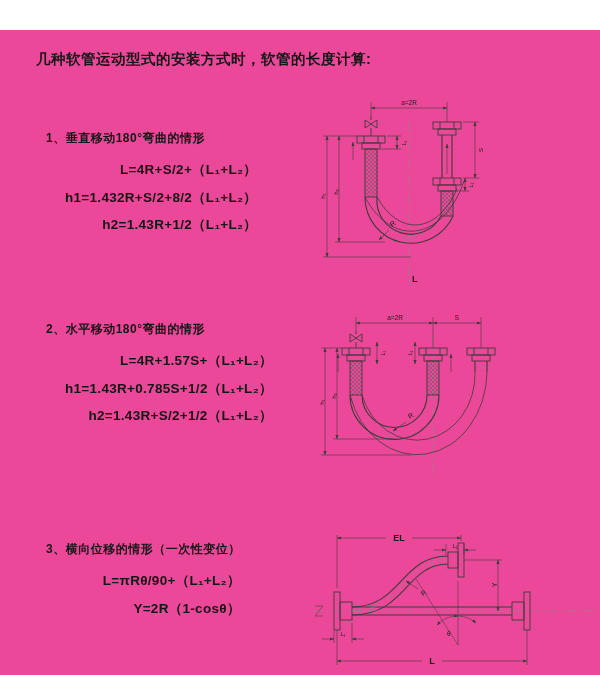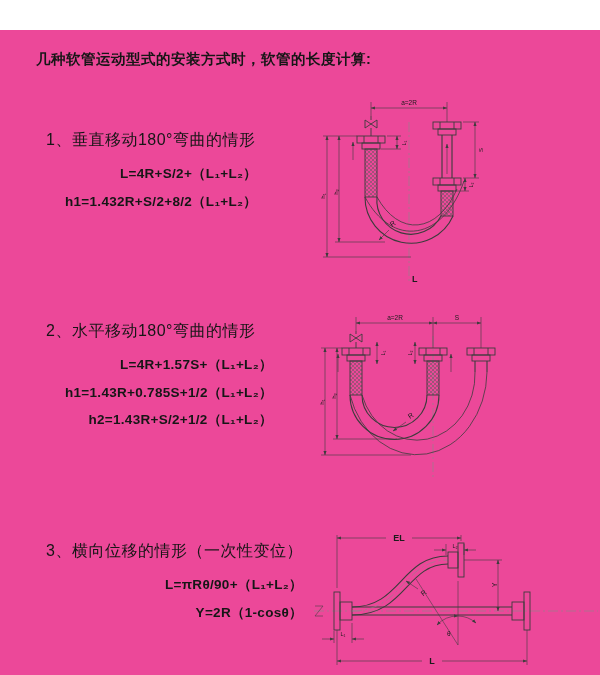--- a/index.html
+++ b/index.html
@@ -10,21 +10,21 @@
   }
   .page{position:relative;width:600px;height:675px;background:#ec4899;margin-top:30px;}
   .title{
     position:absolute;left:36px;top:20px;
     font-size:14.5px;font-weight:700;letter-spacing:0.5px;
   }
   .sec{position:absolute;left:46px;}
   .sec-1{top:100px;}
   .sec-2{top:291px;}
   .sec-3{top:511px;}
-  .heading{font-size:16px;font-weight:400;letter-spacing:0.5px;margin-bottom:9px;white-space:nowrap;}
+  .heading{font-size:12px;font-weight:700;letter-spacing:0.5px;margin-bottom:9px;white-space:nowrap;}
   .formula{
     margin-left:19px;font-size:13.5px;font-weight:600;
     line-height:27.5px;letter-spacing:0.3px;white-space:nowrap;text-align:right;
   }
   .diagram{position:absolute;}
   .dg-1{left:309px;top:66px;}
   .dg-2{left:311px;top:282px;}
   .dg-3{left:306px;top:501px;}
   svg{display:block;}
   svg .ln{stroke:#3c3c3c;fill:none;stroke-width:1.1;}
@@ -39,20 +39,21 @@
 <body>
 
 <div class="page">
 
   <div class="title">几种软管运动型式的安装方式时，软管的长度计算:</div>
 
   <div class="sec sec-1">
     <div class="heading">1、垂直移动180°弯曲的情形</div>
     <div class="formula">L=4R+S/2+（L₁+L₂）</div>
     <div class="formula">h1=1.432R+S/2+8/2（L₁+L₂）</div>
+    <div class="formula">h2=1.43R+1/2（L₁+L₂）</div>
   </div>
 
   <div class="diagram dg-1">
     <svg width="215" height="192" viewBox="0 0 215 192">
       <defs>
         <marker id="ar1" viewBox="0 0 8 8" refX="7.5" refY="4" markerWidth="7" markerHeight="7" orient="auto-start-reverse">
           <path d="M0,1 L8,4 L0,7 z" fill="#3c3c3c"></path>
         </marker>
         <pattern id="ha1" width="4" height="4" patternUnits="userSpaceOnUse">
           <path d="M0,4 L4,0 M0,0 L4,4" stroke="#5a5a5a" stroke-width="0.5"></path>

